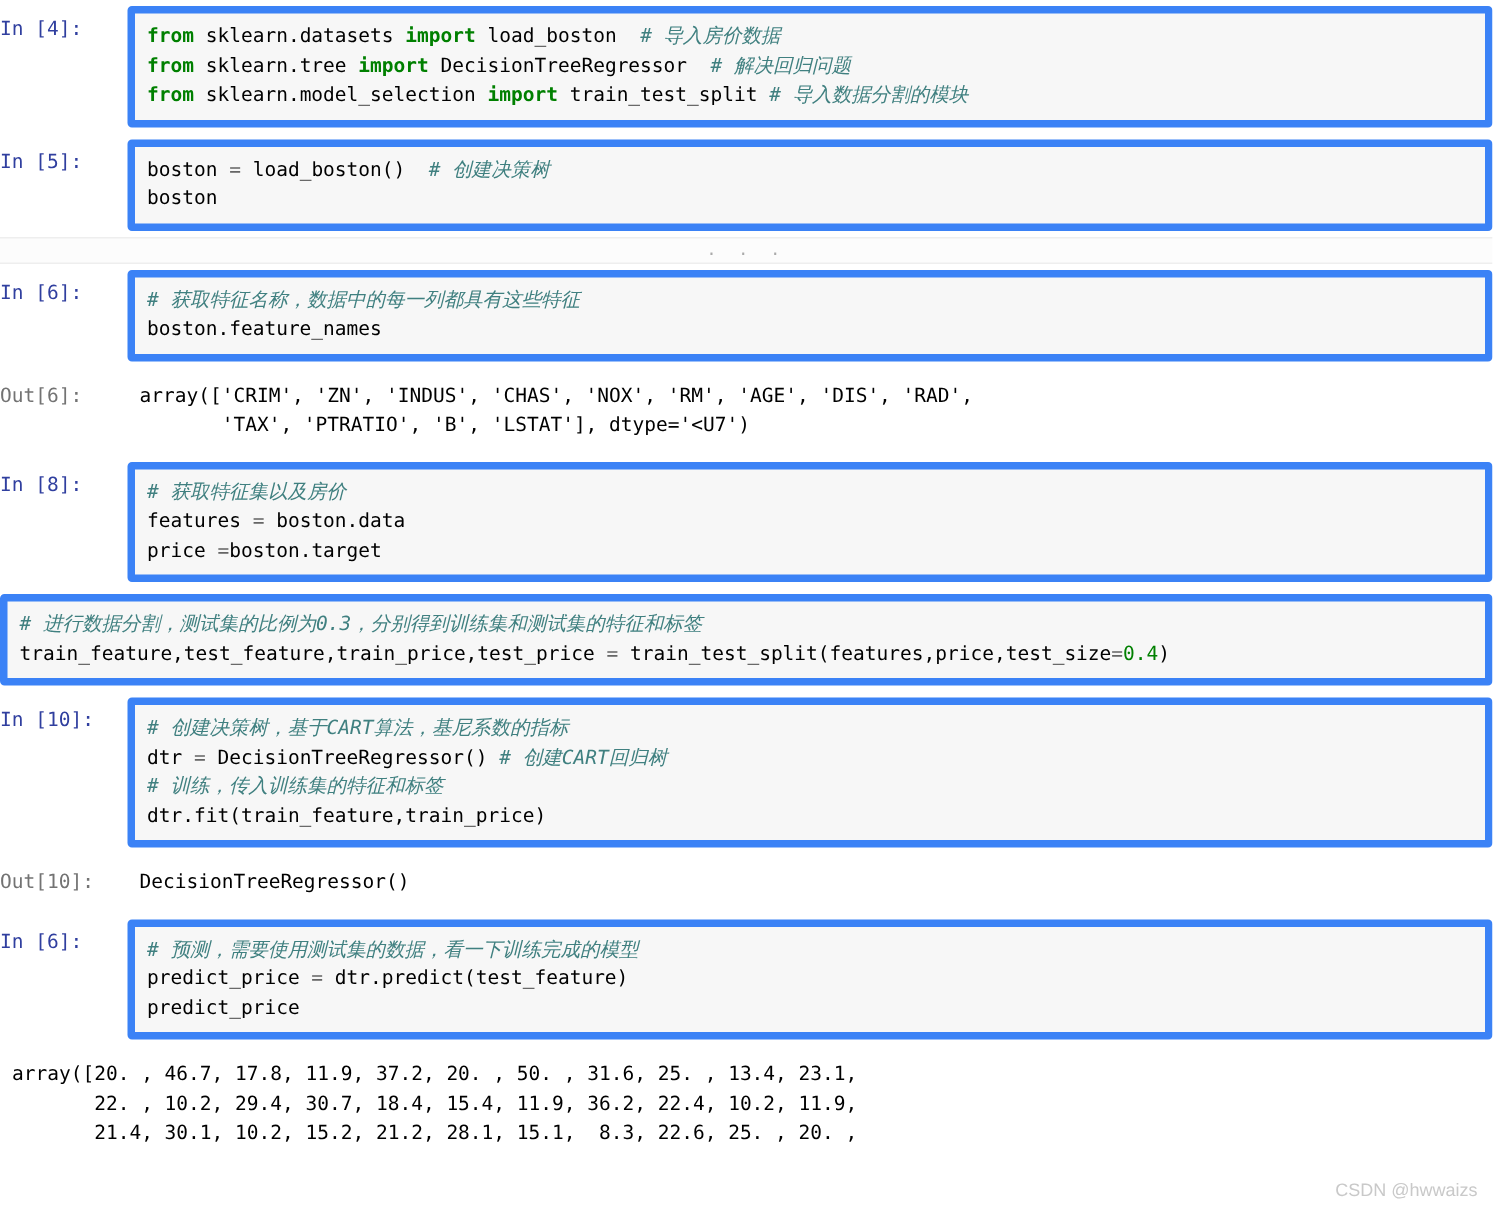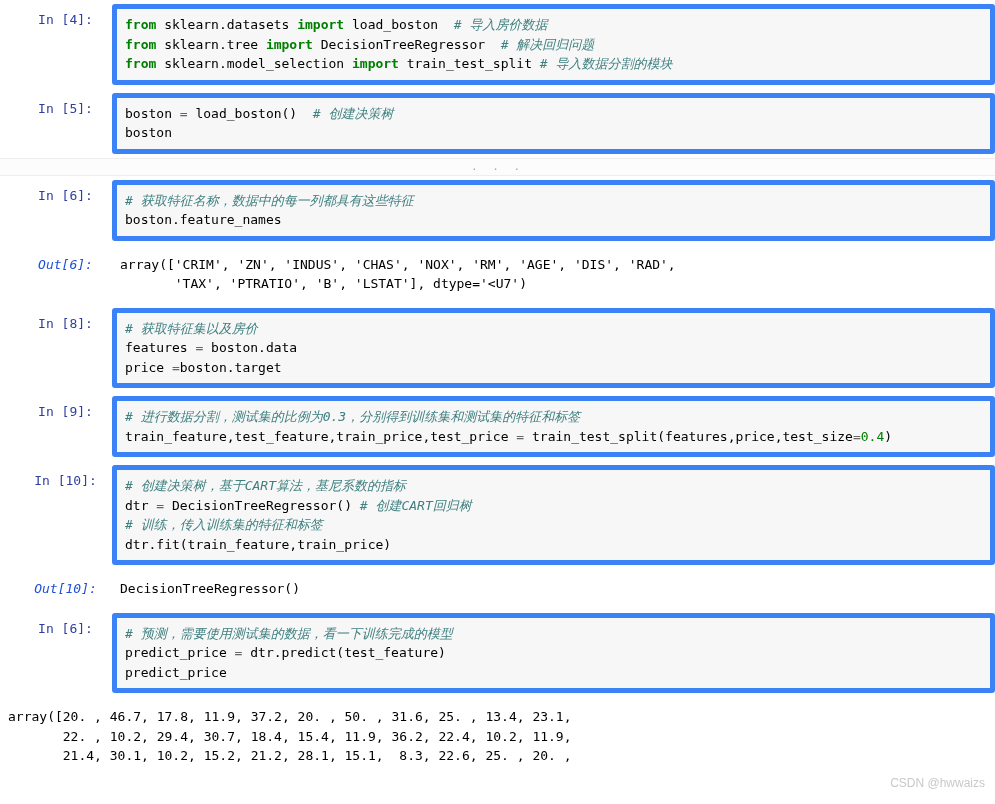--- a/index.html
+++ b/index.html
@@ -10,27 +10,26 @@
   font-size: 13px;
   line-height: 1.5;
   background: #fff;
   width: 995px;
   color: #000;
 }
 .cell { display: flex; padding: 4px 0; }
 .prompt {
   width: 85px;
   min-width: 85px;
-  text-align: center;
+  text-align: left;
   padding: 6px 8px 0 0;
   font-family: "DejaVu Sans Mono", Consolas, monospace;
-  margin-left: 27px;
 }
 .prompt.in { color: #303F9F; }
-.prompt.out { color: #1d4ed8; font-style: italic; }
+.prompt.out { color: #737373; }
 .inarea {
   flex: 1;
   background: #F7F7F7;
   border: 5px solid #3b82f6;
   border-radius: 3px;
   padding: 6px 8px;
   white-space: pre;
   font-family: "DejaVu Sans Mono", Consolas, monospace;
   overflow-x: auto;
 }
@@ -48,21 +47,21 @@
   text-align: center;
   color: #aaa;
   font-size: 11px;
   letter-spacing: 4px;
 }
 .kw { color: #008000; font-weight: bold; }
 .cm { color: #408080; font-style: italic; }
 .op { color: #666666; }
 .num { color: #008000; }
 .watermark {
-  position: fixed; right: 10px; bottom: 12px;
+  position: fixed; right: 10px; bottom: 2px;
   color: #c9c9c9; font-size: 12px; font-family: Arial, sans-serif;
 }
 </style>
 </head>
 <body>
 
 <div id="notebook">
     <div class="cell">
       <div class="prompt in">In  [4]:</div>
       <div class="inarea"><span class="kw">from</span> sklearn.datasets <span class="kw">import</span> load_boston  <span class="cm"># 导入房价数据</span>
@@ -85,21 +84,20 @@
       <div class="outarea">array(['CRIM', 'ZN', 'INDUS', 'CHAS', 'NOX', 'RM', 'AGE', 'DIS', 'RAD',
        'TAX', 'PTRATIO', 'B', 'LSTAT'], dtype='&lt;U7')</div>
     </div>
     <div class="cell">
       <div class="prompt in">In  [8]:</div>
       <div class="inarea"><span class="cm"># 获取特征集以及房价</span>
 features <span class="op">=</span> boston.data
 price <span class="op">=</span>boston.target</div>
     </div>
     <div class="cell">
-      <div class="prompt in">In  [9]:</div>
       <div class="inarea"><span class="cm"># 进行数据分割，测试集的比例为0.3，分别得到训练集和测试集的特征和标签</span>
 train_feature,test_feature,train_price,test_price <span class="op">=</span> train_test_split(features,price,test_size<span class="op">=</span><span class="num">0.4</span>)</div>
     </div>
     <div class="cell">
       <div class="prompt in">In [10]:</div>
       <div class="inarea"><span class="cm"># 创建决策树，基于CART算法，基尼系数的指标</span>
 dtr <span class="op">=</span> DecisionTreeRegressor() <span class="cm"># 创建CART回归树</span>
 <span class="cm"># 训练，传入训练集的特征和标签</span>
 dtr.fit(train_feature,train_price)</div>
     </div>

